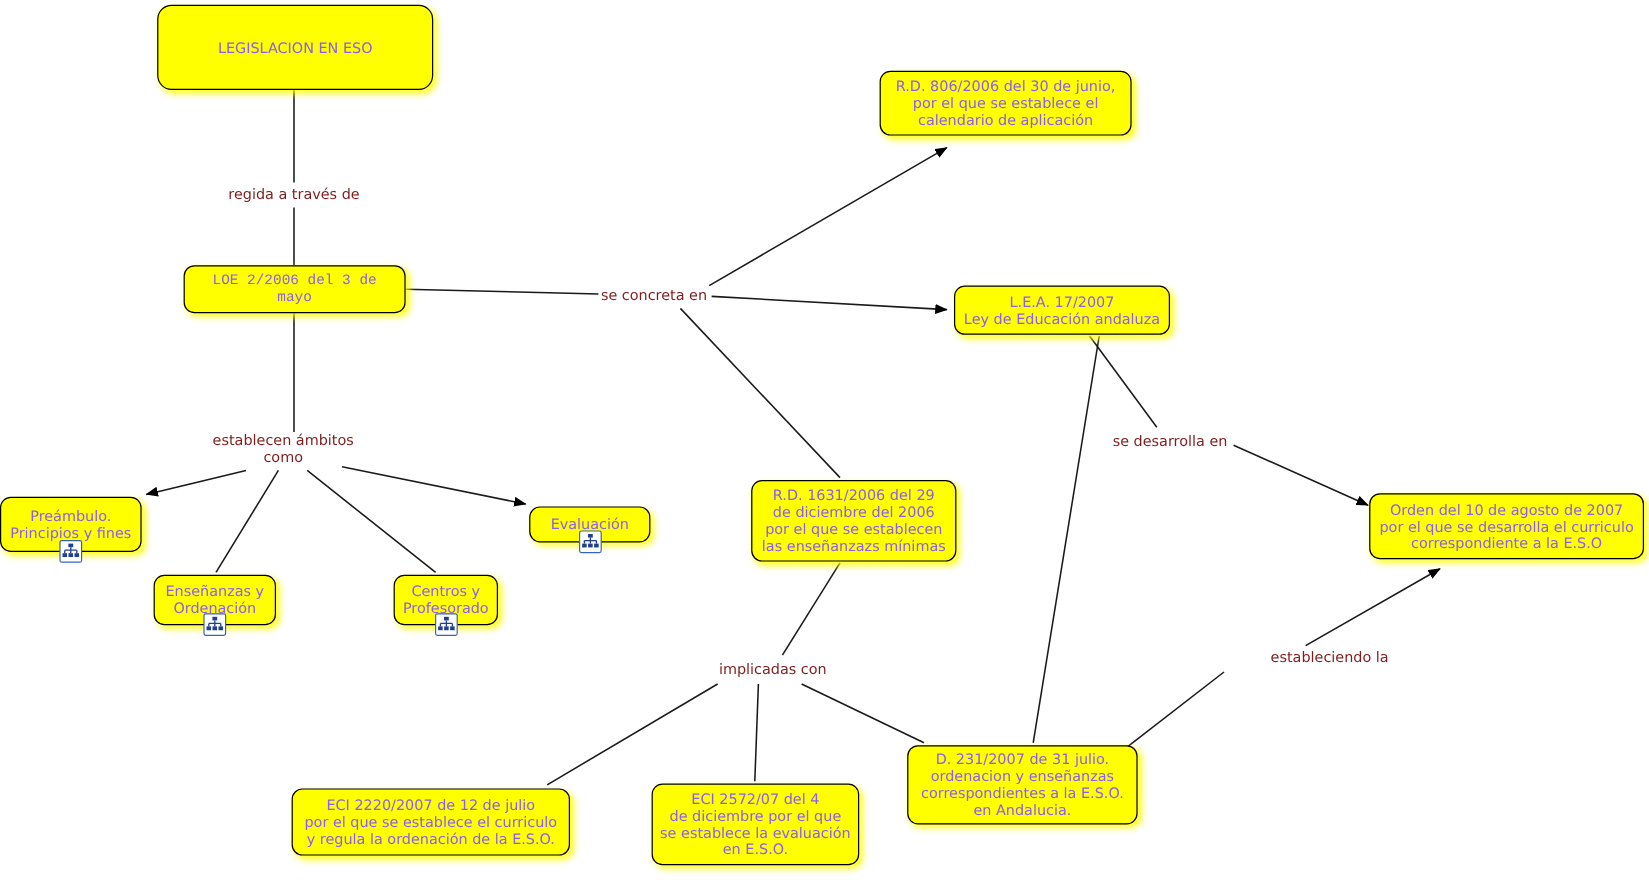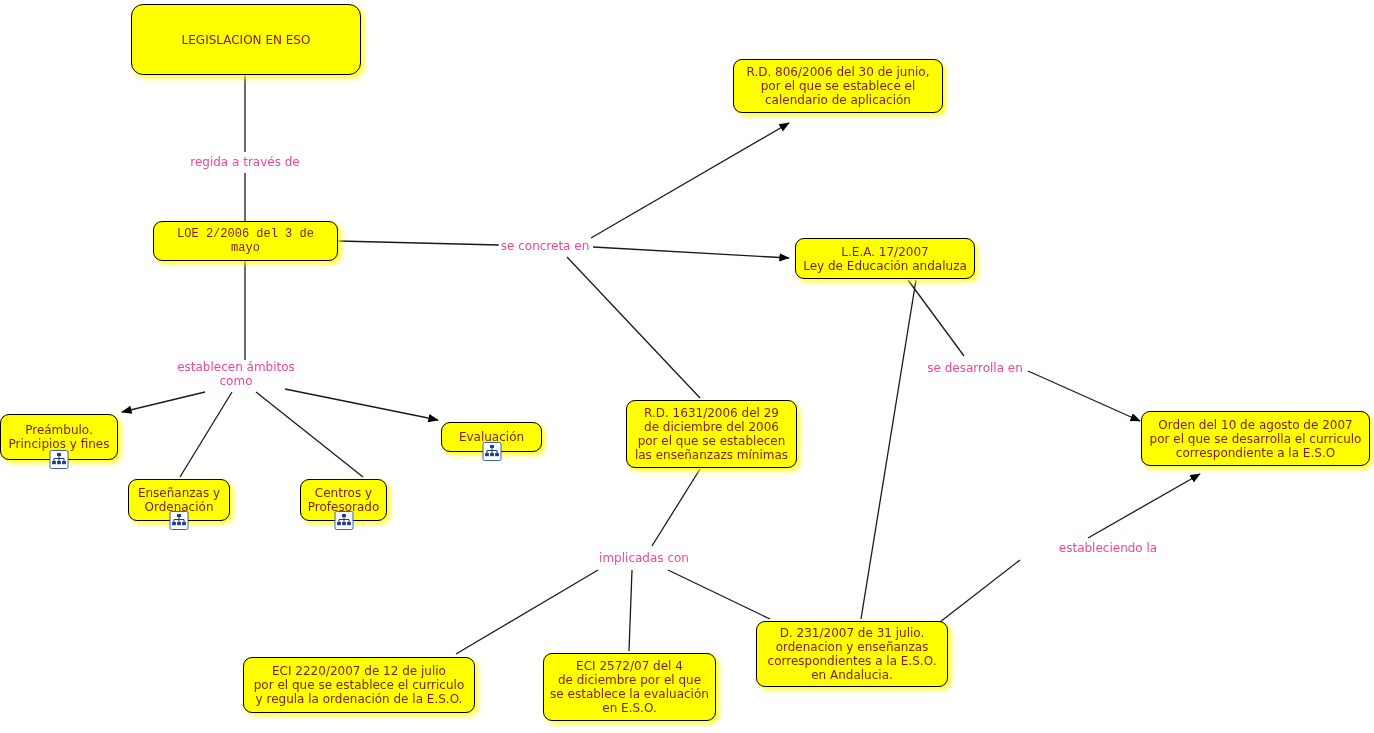--- a/index.html
+++ b/index.html
@@ -35,21 +35,21 @@
     box-sizing: border-box;
     background: #ffff00;
     border: 1px solid #000000;
     border-radius: 9px;
     box-shadow: 3px 3px 5px rgba(255, 255, 0, 0.85);
     display: flex;
     flex-direction: column;
     align-items: center;
     justify-content: center;
     text-align: center;
-    color: #7f1d1d;
+    color: #8b5cf6;
     font-size: 12px;
     line-height: 14px;
     padding: 3px 6px;
     white-space: pre-line;
     cursor: default;
   }
   .cmap-node.big {
     border-radius: 12px;
   }
   .node-text {
@@ -73,21 +73,21 @@
     cursor: pointer;
   }
   .submap-icon svg {
     display: block;
   }
   .link-label {
     position: absolute;
     transform: translate(-50%, -50%);
     font-size: 12px;
     line-height: 14px;
-    color: #ec4899;
+    color: #7f1d1d;
     background: #ffffff;
     text-align: center;
     white-space: pre-line;
     padding: 0 2px;
     cursor: default;
   }
 </style>
 </head>
 <body>
 
@@ -153,21 +153,21 @@
             <rect x="5.5" y="1" width="4" height="3" fill="#1f3f8f"></rect>
             <line x1="7.5" y1="4" x2="7.5" y2="6.5" stroke="#1f3f8f" stroke-width="1.1"></line>
             <line x1="2.5" y1="6.5" x2="12.5" y2="6.5" stroke="#1f3f8f" stroke-width="1.1"></line>
             <line x1="2.5" y1="6.5" x2="2.5" y2="9" stroke="#1f3f8f" stroke-width="1.1"></line>
             <line x1="7.5" y1="6.5" x2="7.5" y2="9" stroke="#1f3f8f" stroke-width="1.1"></line>
             <line x1="12.5" y1="6.5" x2="12.5" y2="9" stroke="#1f3f8f" stroke-width="1.1"></line>
             <rect x="0.6" y="9" width="3.8" height="3.2" fill="#1f3f8f"></rect>
             <rect x="5.6" y="9" width="3.8" height="3.2" fill="#1f3f8f"></rect>
             <rect x="10.6" y="9" width="3.8" height="3.2" fill="#1f3f8f"></rect>
           </svg></span></div>
-      <div class="cmap-node" style="left: 300px; top: 479px; width: 87px; height: 42px; font-size: 12px;"><span class="node-text">Centros y
+      <div class="cmap-node" style="left: 328px; top: 479px; width: 87px; height: 42px; font-size: 12px;"><span class="node-text">Centros y
 Profesorado</span><span class="submap-icon"><svg width="15" height="15" viewBox="0 0 15 15" aria-hidden="true">
             <rect x="5.5" y="1" width="4" height="3" fill="#1f3f8f"></rect>
             <line x1="7.5" y1="4" x2="7.5" y2="6.5" stroke="#1f3f8f" stroke-width="1.1"></line>
             <line x1="2.5" y1="6.5" x2="12.5" y2="6.5" stroke="#1f3f8f" stroke-width="1.1"></line>
             <line x1="2.5" y1="6.5" x2="2.5" y2="9" stroke="#1f3f8f" stroke-width="1.1"></line>
             <line x1="7.5" y1="6.5" x2="7.5" y2="9" stroke="#1f3f8f" stroke-width="1.1"></line>
             <line x1="12.5" y1="6.5" x2="12.5" y2="9" stroke="#1f3f8f" stroke-width="1.1"></line>
             <rect x="0.6" y="9" width="3.8" height="3.2" fill="#1f3f8f"></rect>
             <rect x="5.6" y="9" width="3.8" height="3.2" fill="#1f3f8f"></rect>
             <rect x="10.6" y="9" width="3.8" height="3.2" fill="#1f3f8f"></rect>

